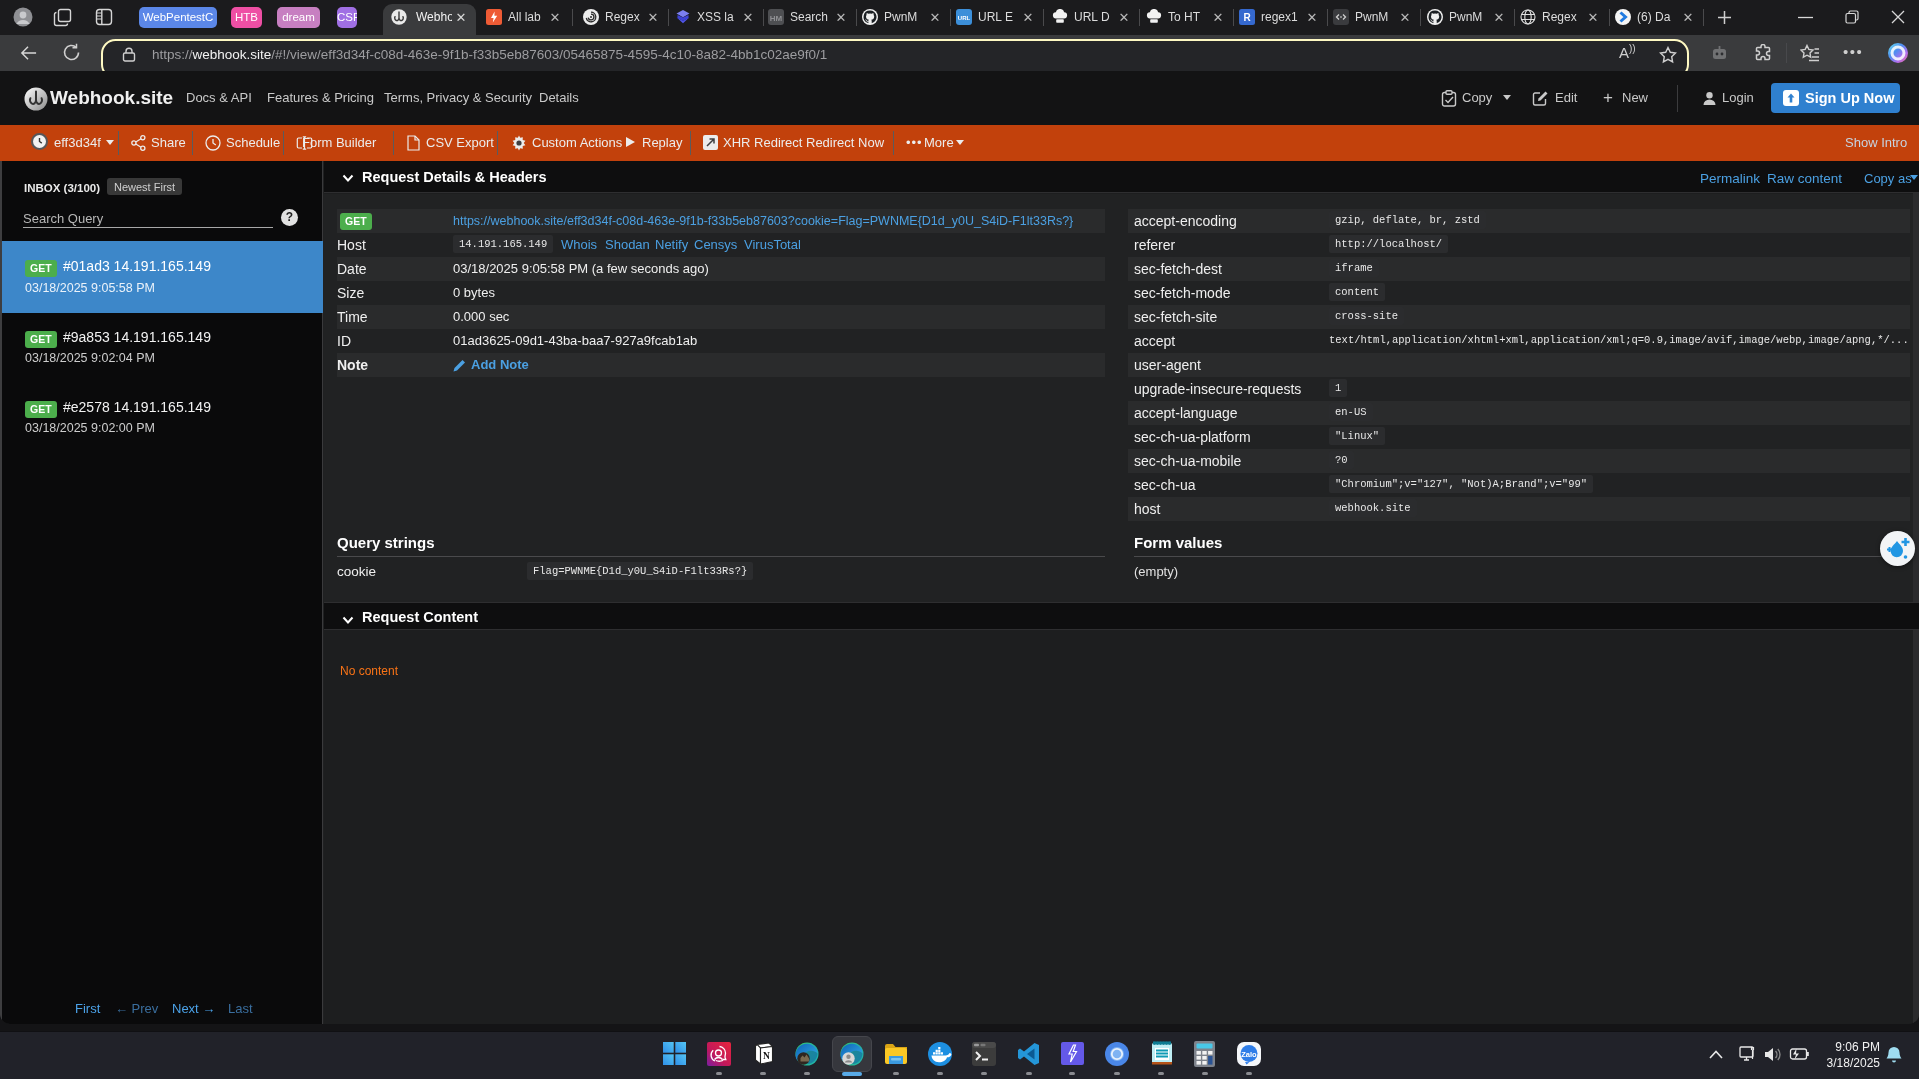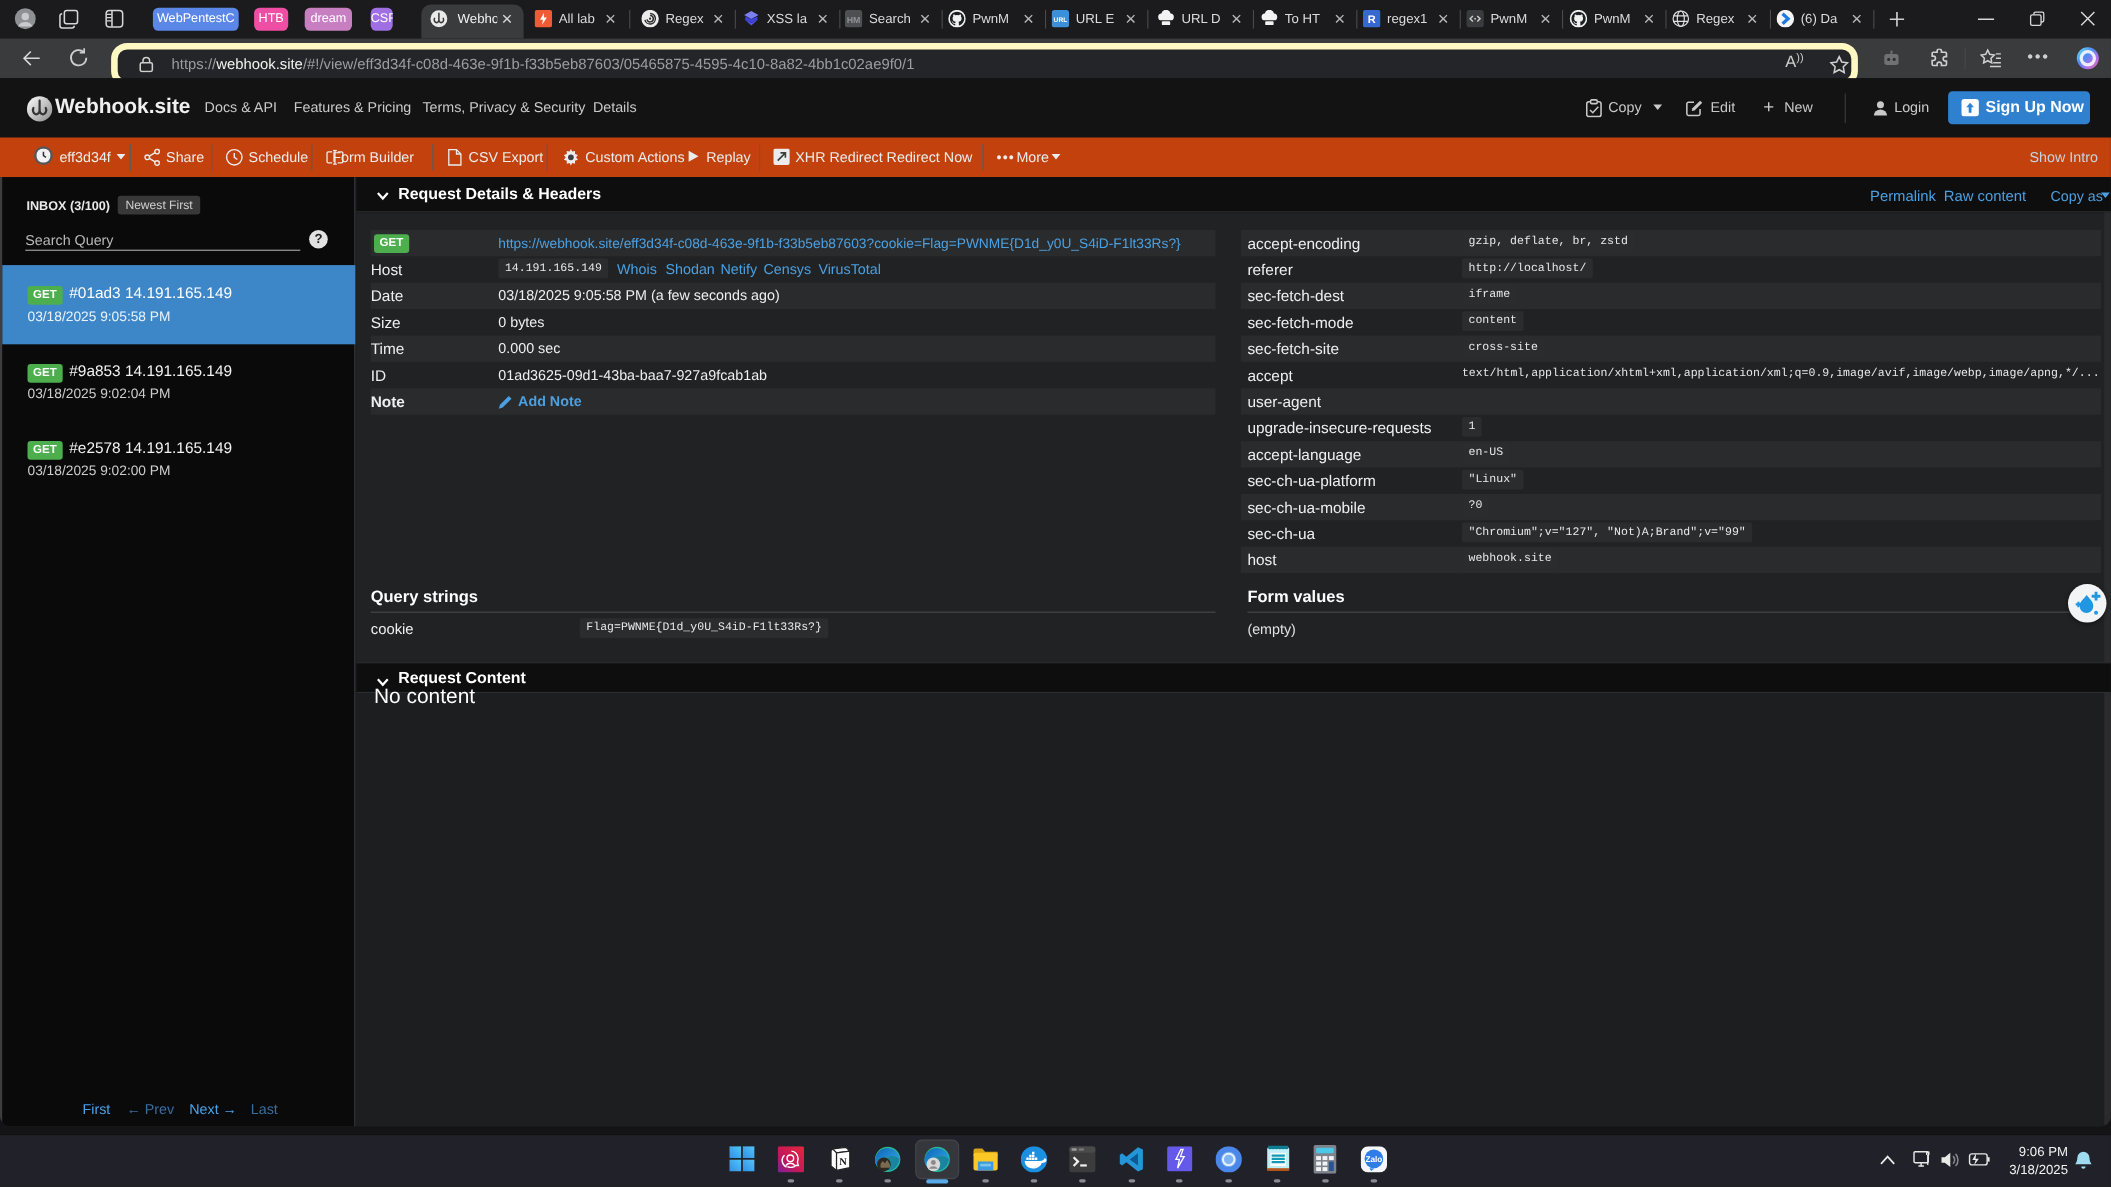--- a/index.html
+++ b/index.html
@@ -10,21 +10,21 @@
 
 #tabbar { position:absolute; top:0; left:0; width:1919px; height:35px; background:#1b1b1d; }
 .pill { position:absolute; top:7px; height:21px; border-radius:5px; color:#fff; font-size:11.5px; line-height:21px; text-align:center; font-weight:400; overflow:hidden; }
 .tab { position:absolute; top:0; height:35px; }
 .tabtitle { position:absolute; top:10px; font-size:12px; color:#dcdcdc; white-space:nowrap; overflow:hidden; }
 .tabx { position:absolute; top:10px; width:16px; height:16px; color:#b8b8b8; font-size:13px; line-height:16px; text-align:center; }
 .tabsep { position:absolute; top:9px; width:1px; height:17px; background:#4a4a4c; }
 .favico { position:absolute; top:9px; width:16px; height:16px; }
 
 #addrbar { position:absolute; top:35px; left:0; width:1919px; height:36px; background:#3a3b3d; }
-#urlpill { position:absolute; left:101px; top:4px; width:1588px; height:40px; background:#242528; border:6px solid #fef9c3; border-radius:14.5px; }
+#urlpill { position:absolute; left:101px; top:4px; width:1588px; height:40px; background:#242528; border:2px solid #fef9c3; border-radius:14.5px; }
 
 #navbar { position:absolute; top:71px; left:0; width:1919px; height:54px; background:#131314; }
 .navlink { position:absolute; top:0; height:54px; line-height:54px; color:#c9c9c9; font-size:13px; }
 
 #toolbar { position:absolute; top:125px; left:0; width:1919px; height:36px; background:#c2410c; }
 .tbtxt { position:absolute; top:0; height:36px; line-height:36px; color:#ececec; font-size:13px; white-space:nowrap; }
 .tbsep { position:absolute; top:6px; width:1px; height:24px; background:#5a5b5e; }
 
 #content { position:absolute; top:161px; left:0; width:1919px; height:863px; background:#202122; border-radius:0 0 10px 10px; overflow:hidden; }
 #sidebar { position:absolute; left:0; top:0; width:323px; height:863px; background:#0a0a0b; border-right:1px solid #3a3a3c; }
@@ -497,21 +497,21 @@
       <div class="abs" style="left:810px;top:373px;font-size:15px;font-weight:bold;color:#fff;">Form values</div>
       <div class="abs" style="left:810px;top:395px;width:776px;height:1px;background:#4a4a4c;"></div>
       <div class="abs" style="left:810px;top:403px;font-size:13px;color:#e2e2e2;">(empty)</div>
 
       <div class="sechead" style="top:441px;height:28px;border-top:1px solid #2e2e30;">
         <svg class="chev" viewBox="0 0 12 12" fill="none" stroke="#fff" stroke-width="2">
             <path d="M1.5 3.5 L6 8.5 L10.5 3.5"></path>
           </svg>
         <span class="title" style="line-height:28px;">Request Content</span>
       </div>
-      <div class="abs" style="left:16px;top:462px;font-size:19px;color:#ffffff;">No content</div>
+      <div class="abs" style="left:16px;top:503px;font-size:12px;color:#f97316;">No content</div>
 
       <div class="abs" style="left:1556px;top:370px;width:35px;height:35px;border-radius:50%;background:#f2f4f6;box-shadow:0 1px 4px rgba(0,0,0,.5);"></div>
       <svg class="abs" style="left:1560px;top:373px" width="30" height="30" viewBox="0 0 30 30">
           <path d="M13 7 C16 11 19 13 19 17 a6.2 6.2 0 0 1 -12.4 0 C6.6 13 10 11 13 7z" fill="#2196e3"></path>
           <path d="M21.5 4 v8 M17.5 8 h8" stroke="#2196e3" stroke-width="2.6"></path>
           <path d="M5.5 13 v5 M3 15.5 h5" stroke="#2196e3" stroke-width="2"></path>
           <circle cx="21.5" cy="23" r="1.8" fill="#2196e3"></circle>
         </svg>
     </div>
   </div>

